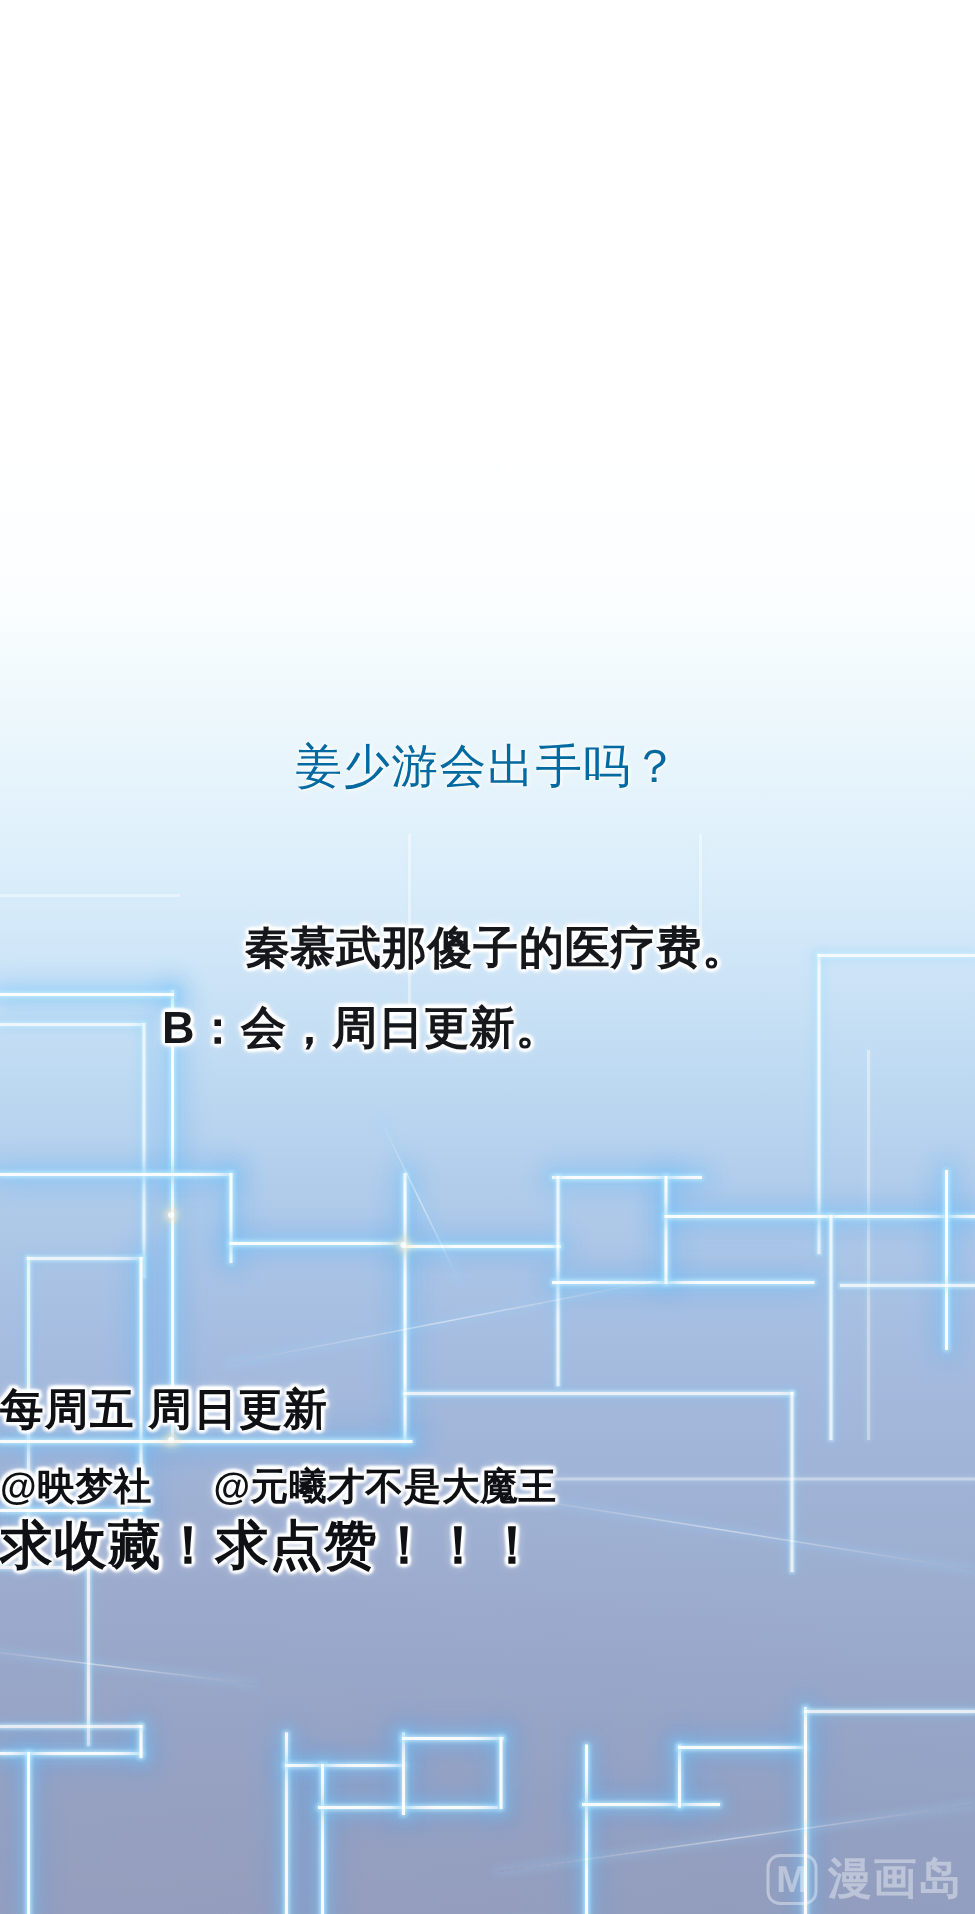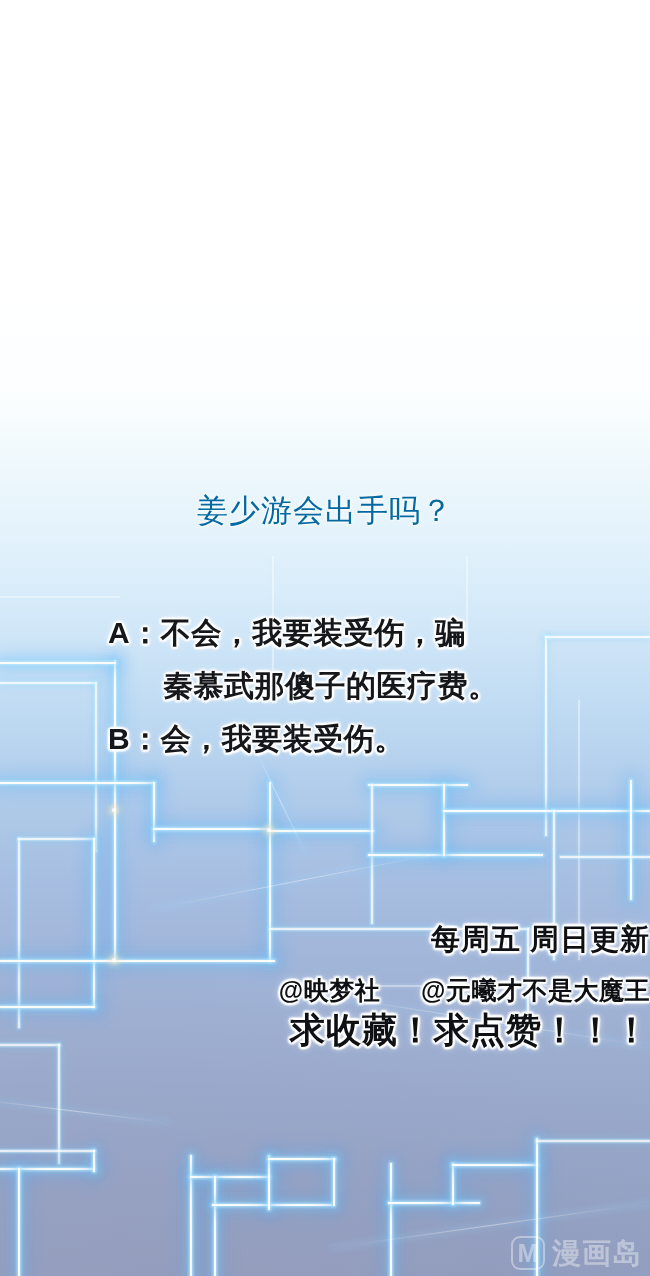--- a/index.html
+++ b/index.html
@@ -114,21 +114,21 @@
     text-shadow:
       2px 0 2px #fff, -2px 0 2px #fff, 0 2px 2px #fff, 0 -2px 2px #fff,
       1.5px 1.5px 2px #fff, -1.5px 1.5px 2px #fff, 1.5px -1.5px 2px #fff, -1.5px -1.5px 2px #fff,
       0 0 7px rgba(255,255,255,.95);
   }
   .opt-line.indent { padding-left:55px; }
 
   .footer {
     position:absolute;
     left:0; right:0; top:920px;
-    text-align:right;
+    text-align:left;
   }
   .f-line {
     color:#0e1013;
     text-shadow:
       2px 0 2px #fff, -2px 0 2px #fff, 0 2px 2px #fff, 0 -2px 2px #fff,
       1.6px 1.6px 2px #fff, -1.6px 1.6px 2px #fff, 1.6px -1.6px 2px #fff, -1.6px -1.6px 2px #fff,
       0 0 8px rgba(255,255,255,.95);
   }
   .f-update  { font-size:29px; font-weight:700; letter-spacing:1px; margin-bottom:14px; }
   .f-group   { font-size:29px; font-weight:700; letter-spacing:.5px; margin-bottom:12px; }
@@ -238,23 +238,22 @@
     <div class="node" style="left:112px; top:808px;"></div>
     <div class="node" style="left:112px; top:958px;"></div>
     <div class="node" style="left:267px; top:828px;"></div>
   </div>
 
   <div class="text-layer">
 
     <div class="title">姜少游会出手吗？</div>
 
     <div class="opts">
-      <div class="opt-line">A：不会，我要装受伤，骗</div>
       <div class="opt-line indent">秦慕武那傻子的医疗费。</div>
-      <div class="opt-line">B：会，我要装受伤。</div>
+      <div class="opt-line">B：会，周日更新。</div>
     </div>
 
     <div class="footer">
       <div class="f-line f-update">每周五 周日更新</div>
       <div class="f-line f-credits">
         <span>@映梦社</span>
         <span class="gap"></span>
         <span>@元曦才不是大魔王</span>
       </div>
       <div class="f-line f-ask">求收藏！求点赞！！！</div>

